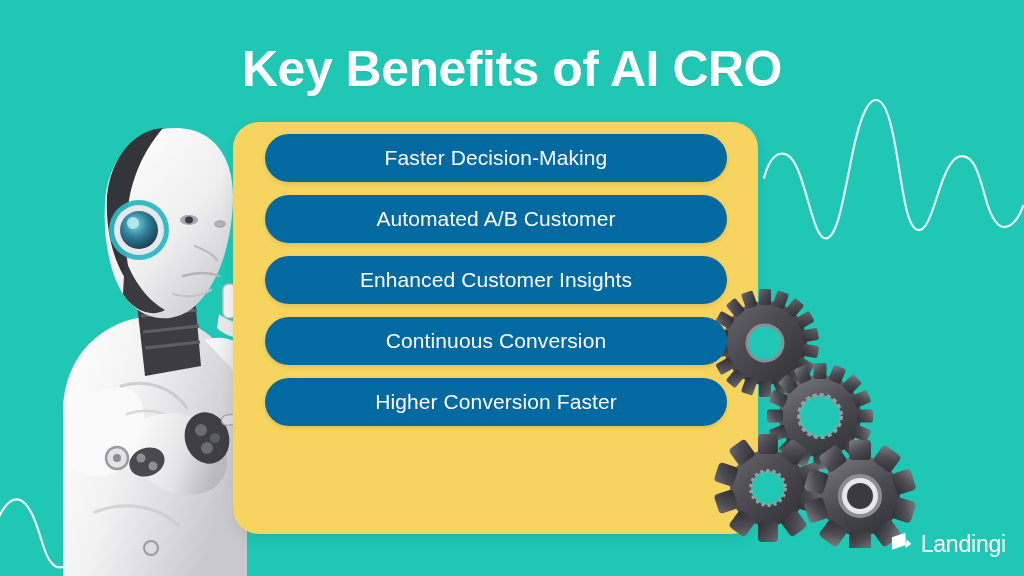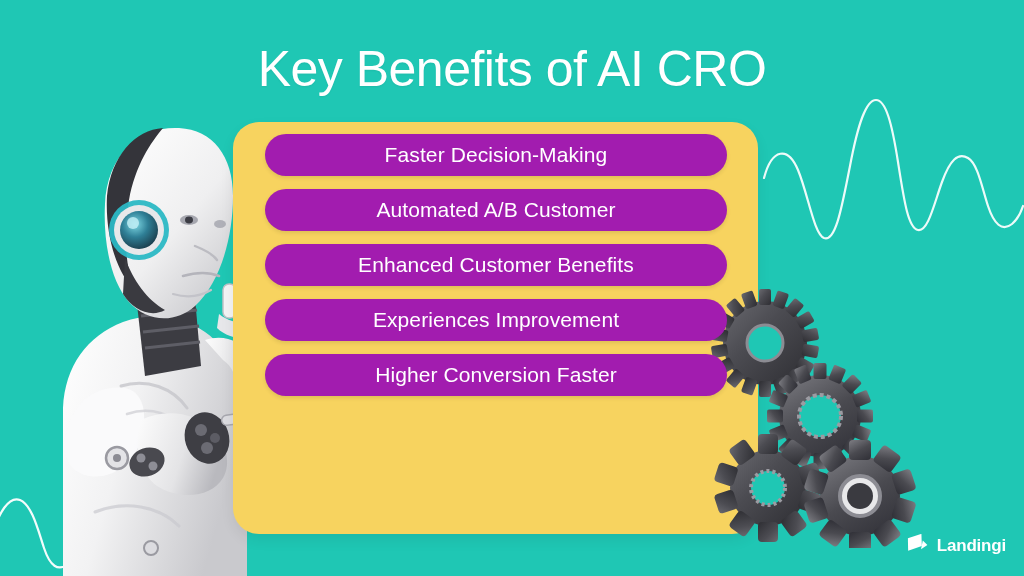--- a/index.html
+++ b/index.html
@@ -26,21 +26,21 @@
 
   
   .title {
     position: absolute;
     top: 42px;
     left: 0;
     width: 1024px;
     text-align: center;
     color: #ffffff;
     font-size: 50px;
-    font-weight: normal;
+    font-weight: bold;
     letter-spacing: -0.5px;
     line-height: 1.1;
     text-shadow: 0 1px 2px rgba(0,0,0,0.06);
   }
 
   
   .card {
     position: absolute;
     left: 233px;
     top: 122px;
@@ -54,23 +54,23 @@
   .pill-list {
     position: absolute;
     left: 265px;
     top: 134px;
     width: 462px;
     display: flex;
     flex-direction: column;
     gap: 13px;
   }
   .pill {
-    height: 42px;
+    height: 48px;
     border-radius: 24px;
-    background: #a21caf;
+    background: #0369a1;
     color: #ffffff;
     display: flex;
     align-items: center;
     justify-content: center;
     font-size: 21px;
     letter-spacing: 0.1px;
     box-shadow: 0 2px 4px rgba(0,0,0,0.10);
     white-space: nowrap;
   }
 
@@ -96,22 +96,22 @@
   .logo {
     position: absolute;
     right: 18px;
     bottom: 18px;
     display: flex;
     align-items: center;
     gap: 9px;
   }
   .logo-text {
     color: #ffffff;
-    font-size: 17px;
-    font-weight: bold;
+    font-size: 23px;
+    font-weight: normal;
     letter-spacing: -0.2px;
   }
 </style>
 </head>
 <body>
 
 <div class="canvas">
 
   <svg class="wave wave-tr" width="262" height="230" viewBox="0 0 262 230">
     <path d="M2 112 C 10 82, 26 80, 36 104 C 46 128, 52 168, 62 172
@@ -341,22 +341,22 @@
       </g>
       <circle r="20" fill="#E8E8EA"></circle>
       <circle r="20" fill="none" stroke="#8C8C93" stroke-width="4"></circle>
       <circle r="13" fill="#3A3A40"></circle>
     </g>
   </svg>
 
   <div class="pill-list">
     <div class="pill">Faster Decision-Making</div>
     <div class="pill">Automated A/B Customer</div>
-    <div class="pill">Enhanced Customer Benefits</div>
-    <div class="pill">Experiences Improvement</div>
+    <div class="pill">Enhanced Customer Insights</div>
+    <div class="pill">Continuous Conversion</div>
     <div class="pill">Higher Conversion Faster</div>
   </div>
 
   <div class="logo">
     <svg width="26" height="24" viewBox="0 0 26 24">
       <path d="M6.5 3.2 L20.5 0.8 L19.2 13.0 L5.0 15.6 Z" fill="#FFFFFF" transform="rotate(-8 13 8)"></path>
       <path d="M20.8 6.5 L25.4 11.0 L19.0 15.2 Z" fill="#FFFFFF"></path>
     </svg>
     <span class="logo-text">Landingi</span>
   </div>

